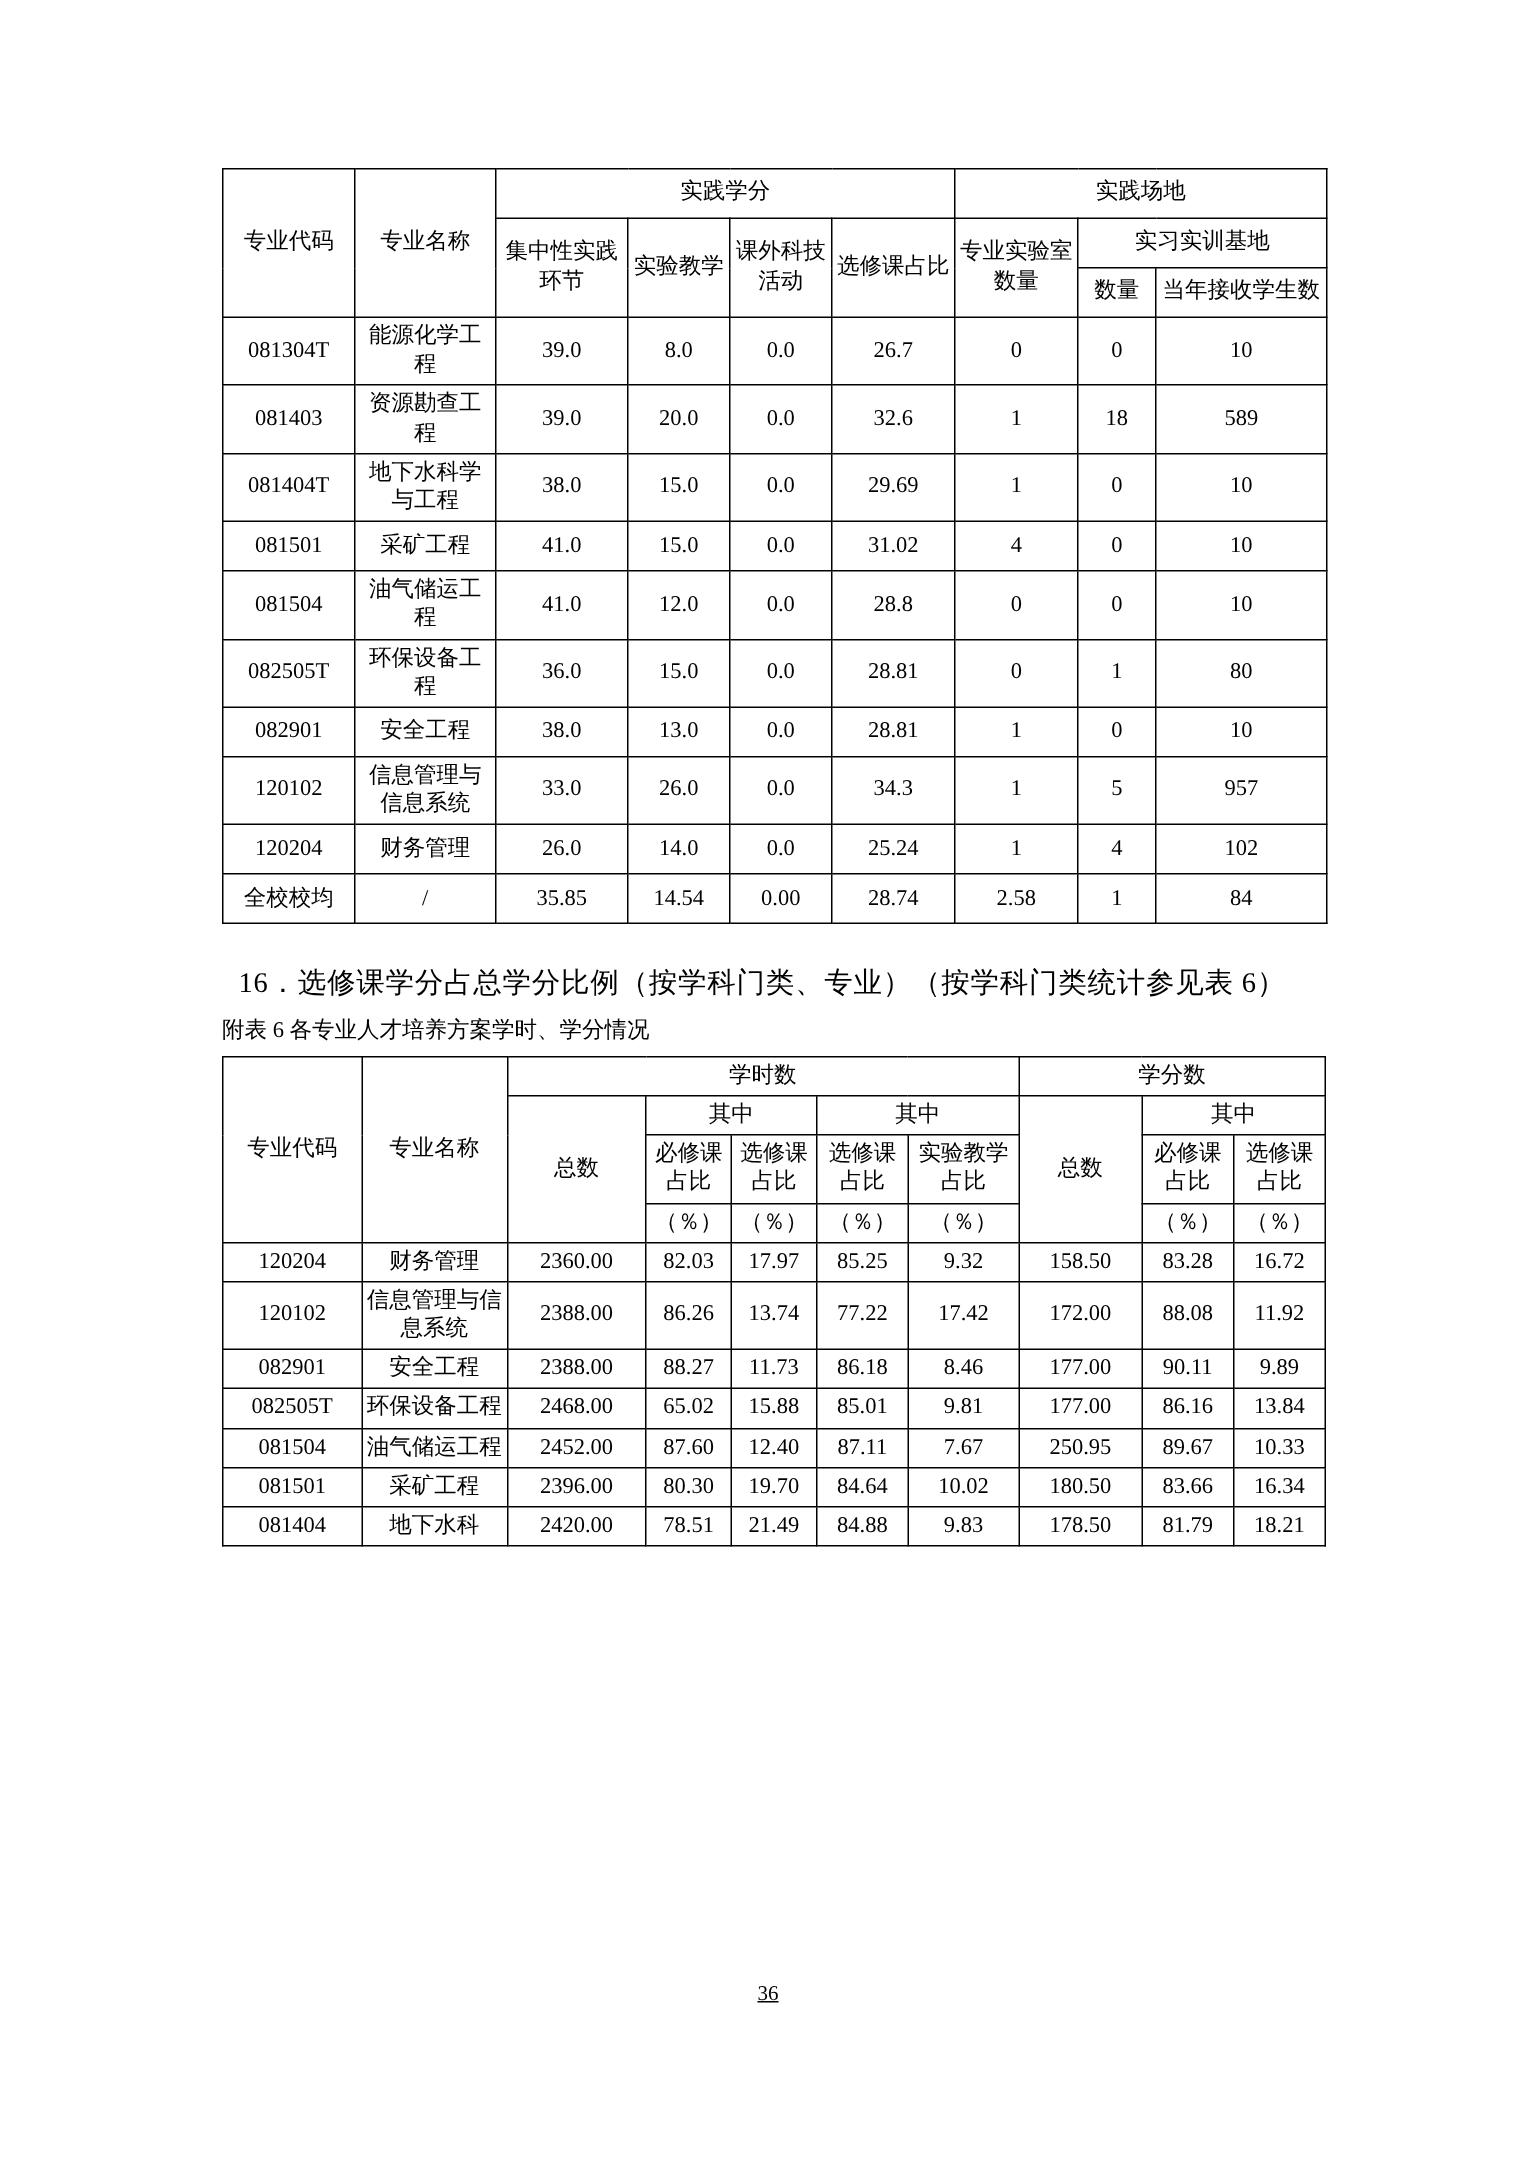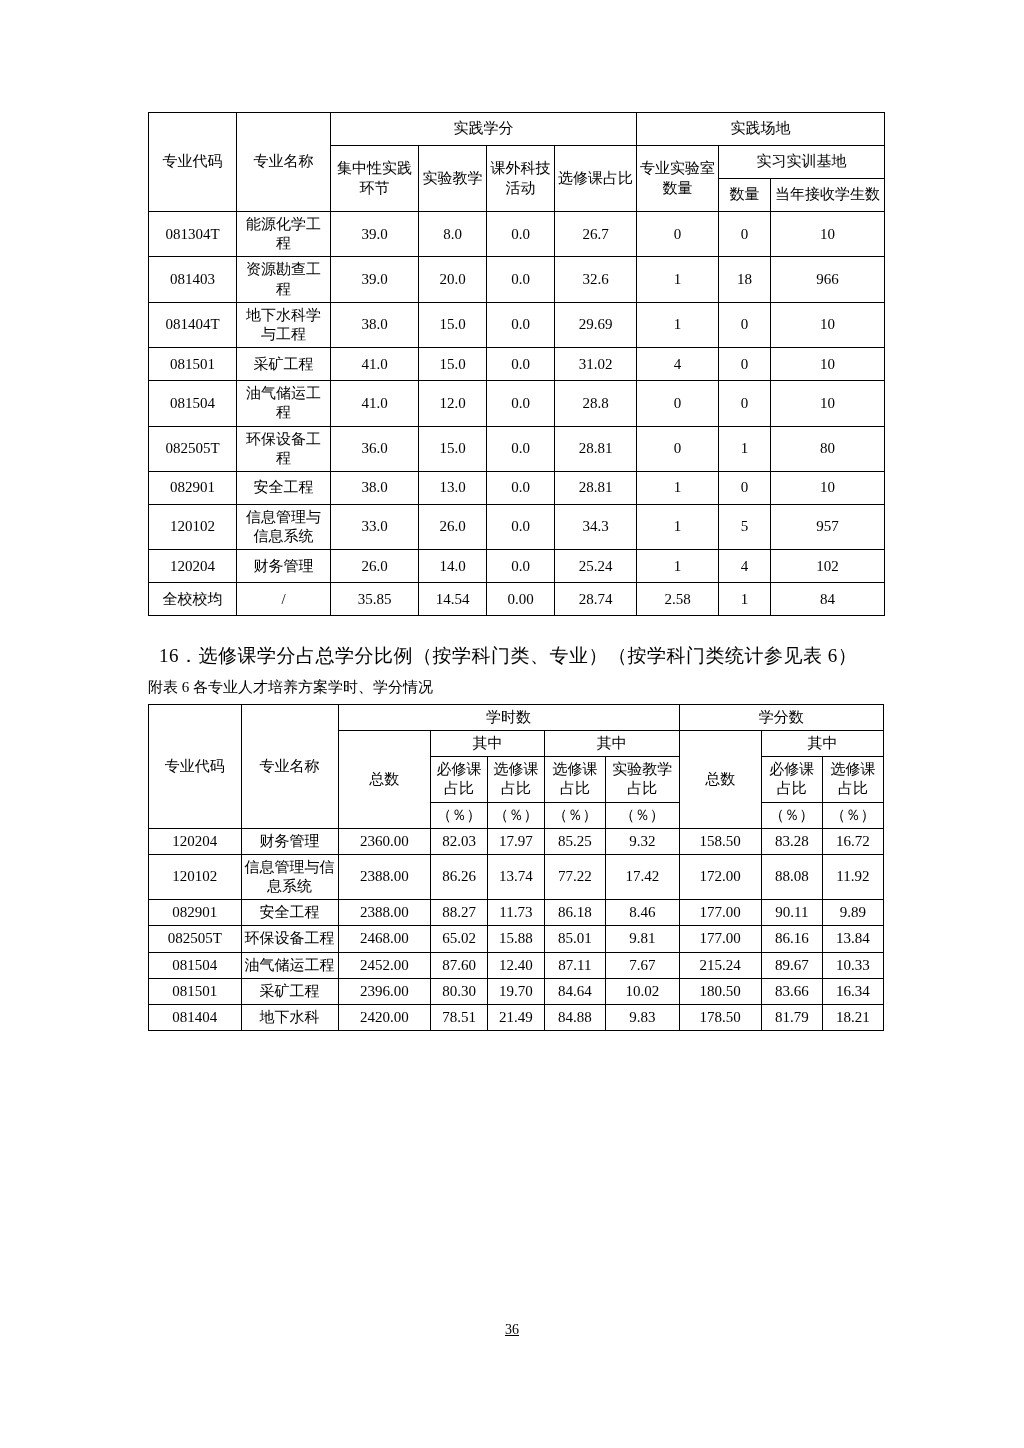--- a/index.html
+++ b/index.html
@@ -119,21 +119,21 @@
         </tr>
         <tr>
           <td>081403</td>
           <td>资源勘查工程</td>
           <td>39.0</td>
           <td>20.0</td>
           <td>0.0</td>
           <td>32.6</td>
           <td>1</td>
           <td>18</td>
-          <td>966</td>
+          <td>589</td>
         </tr>
         <tr>
           <td>081404T</td>
           <td>地下水科学与工程</td>
           <td>38.0</td>
           <td>15.0</td>
           <td>0.0</td>
           <td>29.69</td>
           <td>1</td>
           <td>0</td>
@@ -316,21 +316,21 @@
           <td>13.84</td>
         </tr>
         <tr>
           <td>081504</td>
           <td>油气储运工程</td>
           <td>2452.00</td>
           <td>87.60</td>
           <td>12.40</td>
           <td>87.11</td>
           <td>7.67</td>
-          <td>215.24</td>
+          <td>250.95</td>
           <td>89.67</td>
           <td>10.33</td>
         </tr>
         <tr>
           <td>081501</td>
           <td>采矿工程</td>
           <td>2396.00</td>
           <td>80.30</td>
           <td>19.70</td>
           <td>84.64</td>

